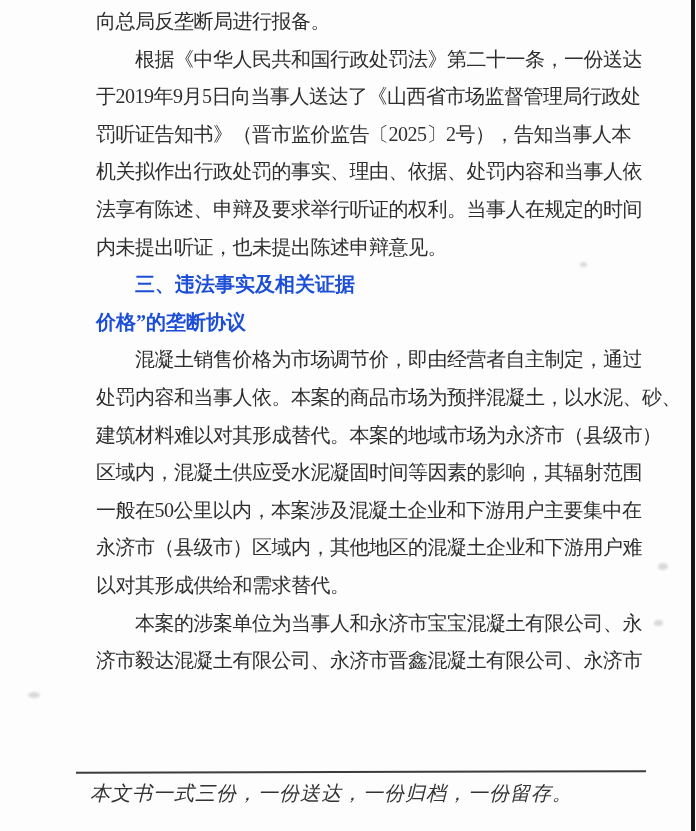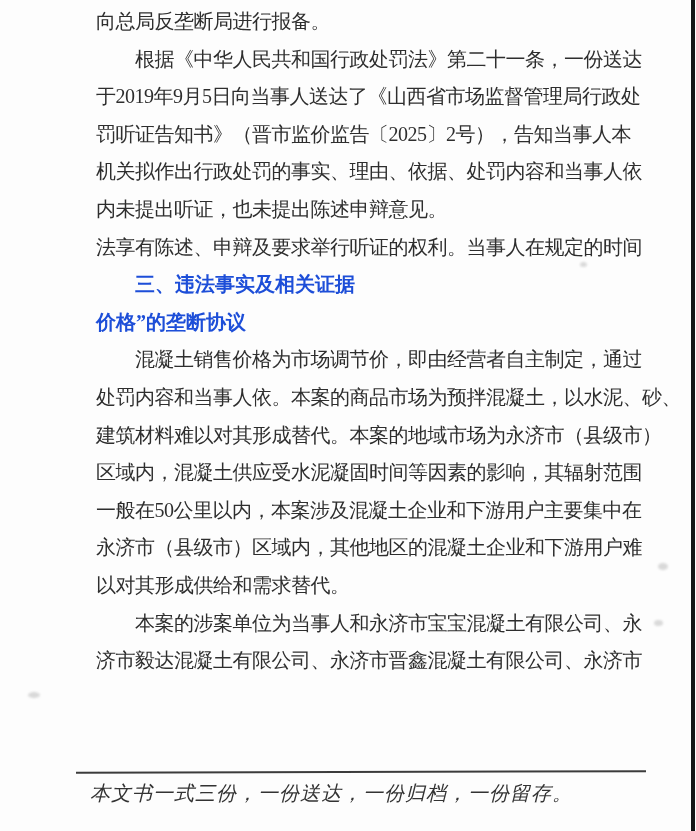--- a/index.html
+++ b/index.html
@@ -78,22 +78,22 @@
 <body>
 
 <div class="page">
 
   <div class="body-text">
     <div class="line">向总局反垄断局进行报备。</div>
     <div class="line indent">根据《中华人民共和国行政处罚法》第二十一条，一份送达</div>
     <div class="line">于2019年9月5日向当事人送达了《山西省市场监督管理局行政处</div>
     <div class="line">罚听证告知书》（晋市监价监告〔2025〕2号），告知当事人本</div>
     <div class="line">机关拟作出行政处罚的事实、理由、依据、处罚内容和当事人依</div>
+    <div class="line">法享有陈述、申辩及要求举行听证的权利。当事人在规定的时间</div>
     <div class="line">内未提出听证，也未提出陈述申辩意见。</div>
-    <div class="line">法享有陈述、申辩及要求举行听证的权利。当事人在规定的时间</div>
     <div class="line indent bold">三、违法事实及相关证据</div>
     <div class="line bold">价格”的垄断协议</div>
     <div class="line indent">混凝土销售价格为市场调节价，即由经营者自主制定，通过</div>
     <div class="line">处罚内容和当事人依。本案的商品市场为预拌混凝土，以水泥、砂、</div>
     <div class="line">建筑材料难以对其形成替代。本案的地域市场为永济市（县级市）</div>
     <div class="line">区域内，混凝土供应受水泥凝固时间等因素的影响，其辐射范围</div>
     <div class="line">一般在50公里以内，本案涉及混凝土企业和下游用户主要集中在</div>
     <div class="line">永济市（县级市）区域内，其他地区的混凝土企业和下游用户难</div>
     <div class="line">以对其形成供给和需求替代。</div>
     <div class="line indent">本案的涉案单位为当事人和永济市宝宝混凝土有限公司、永</div>

